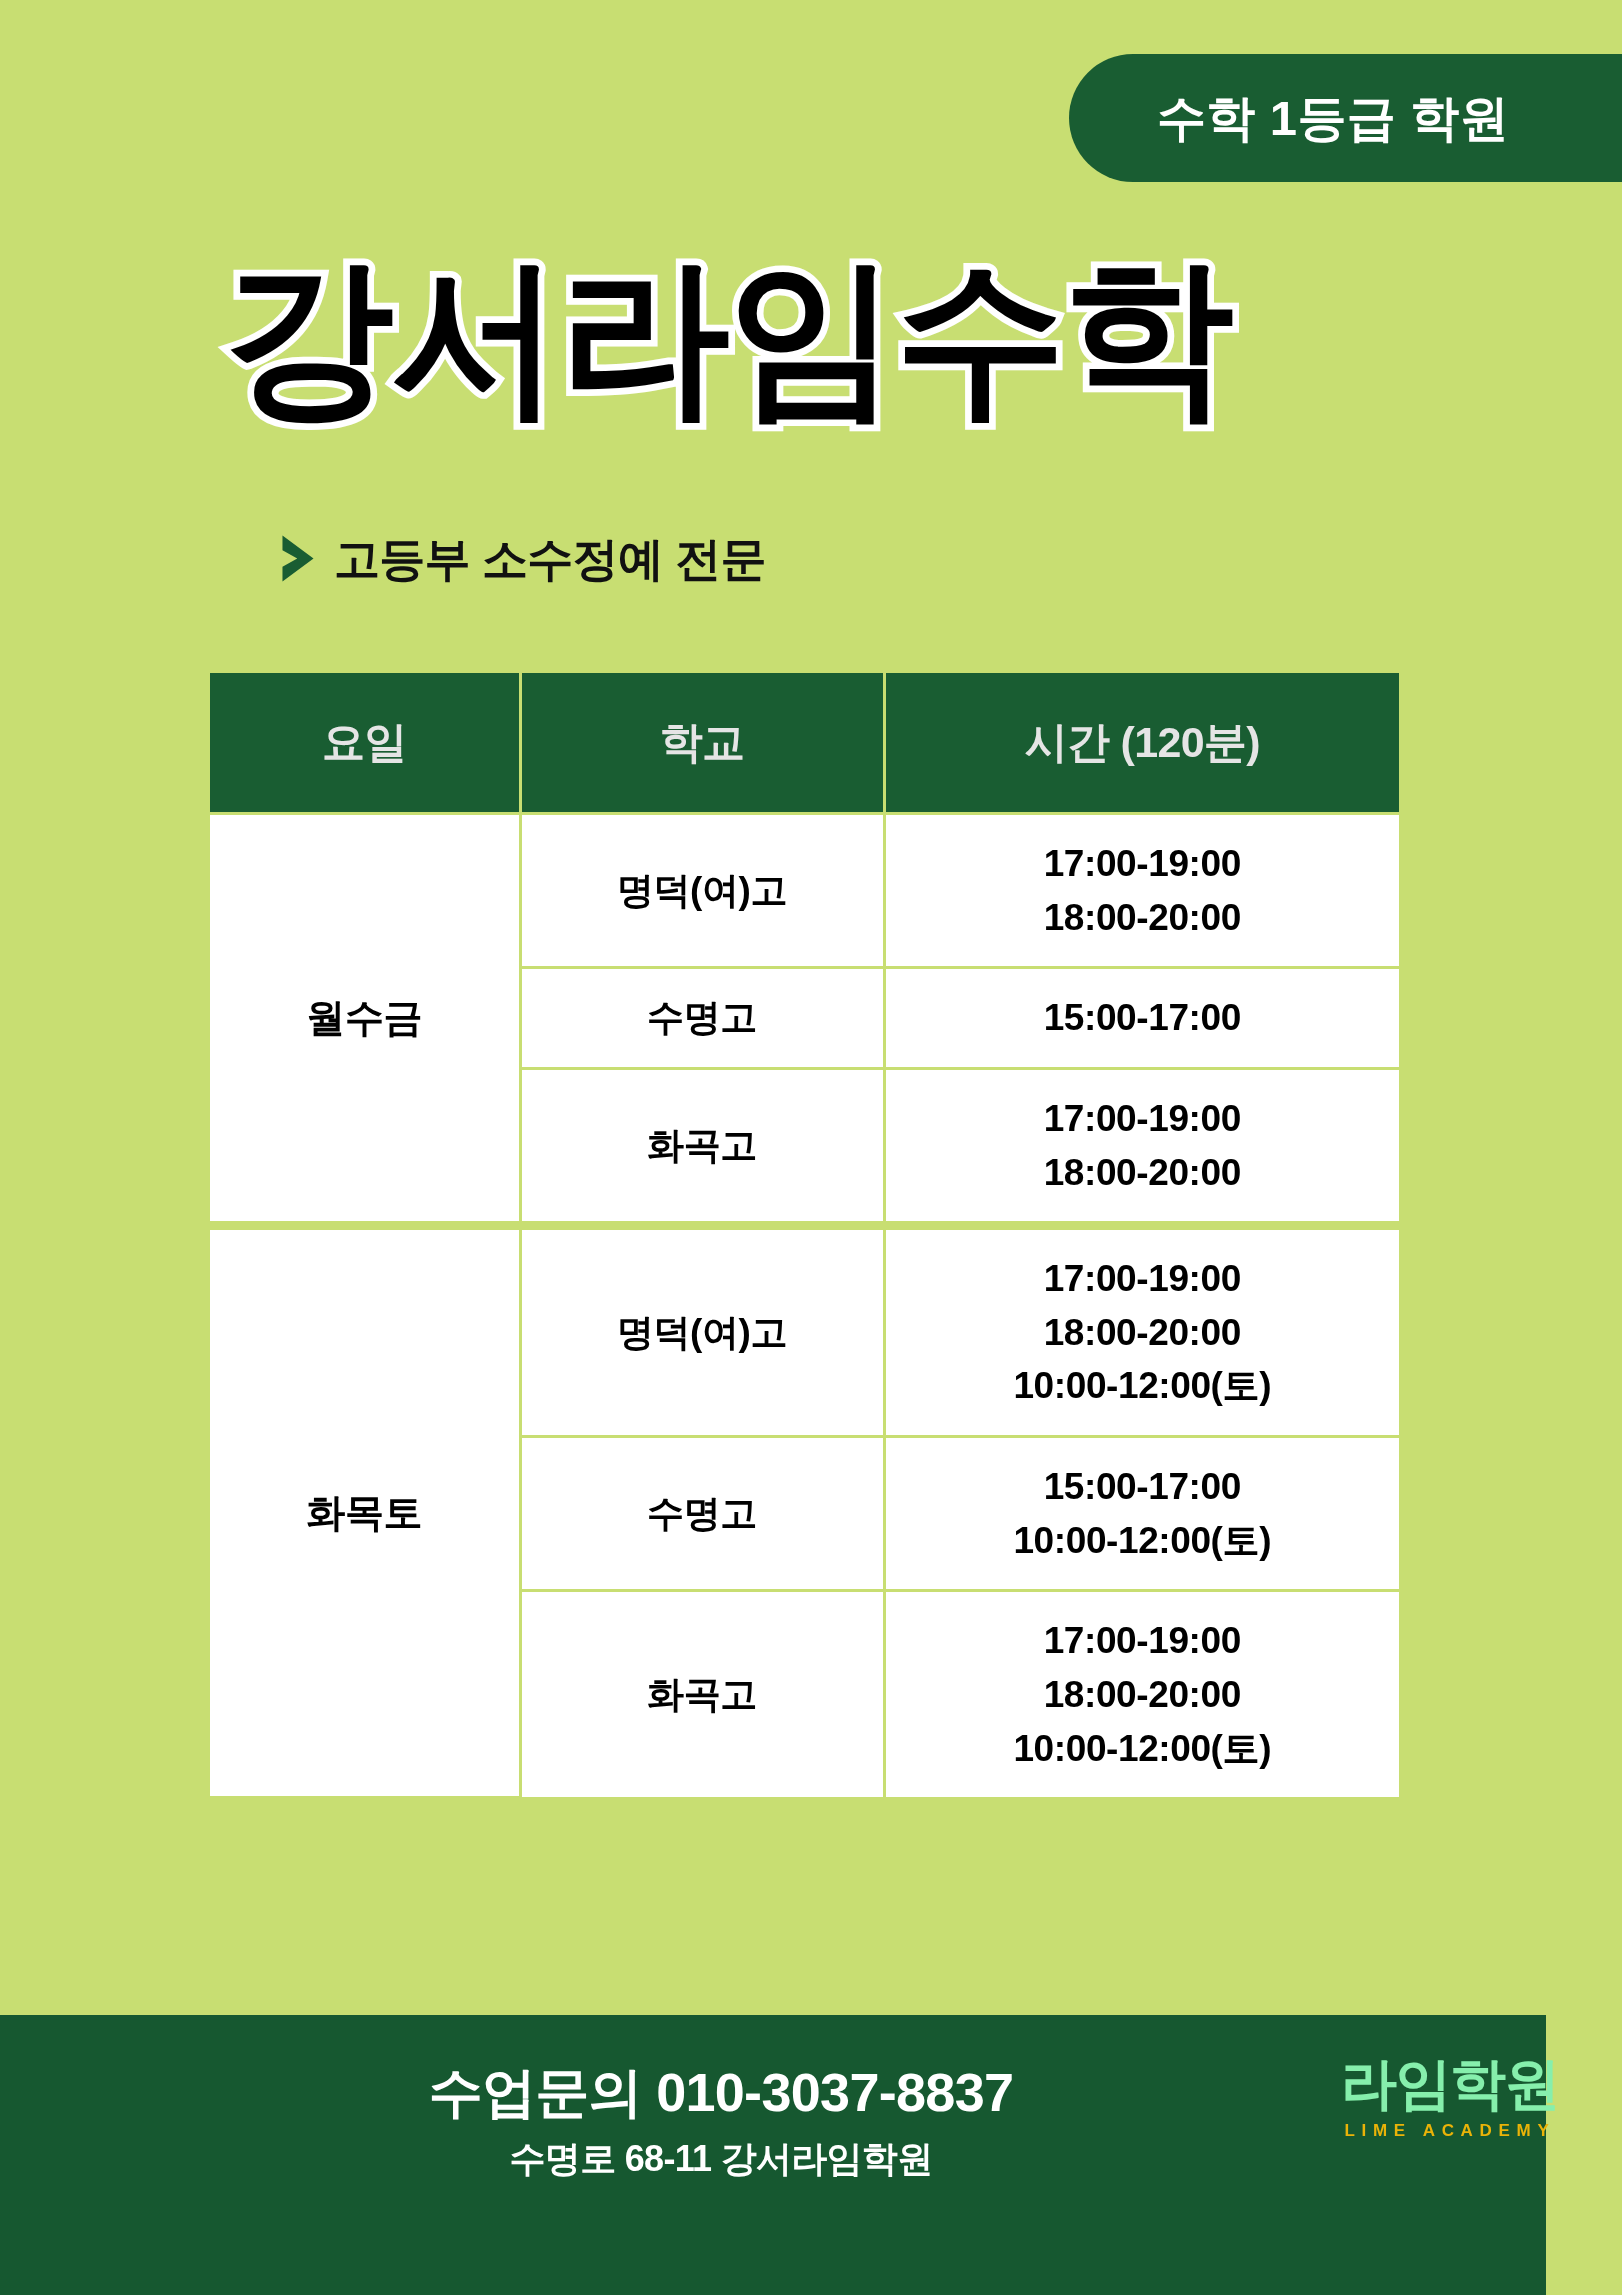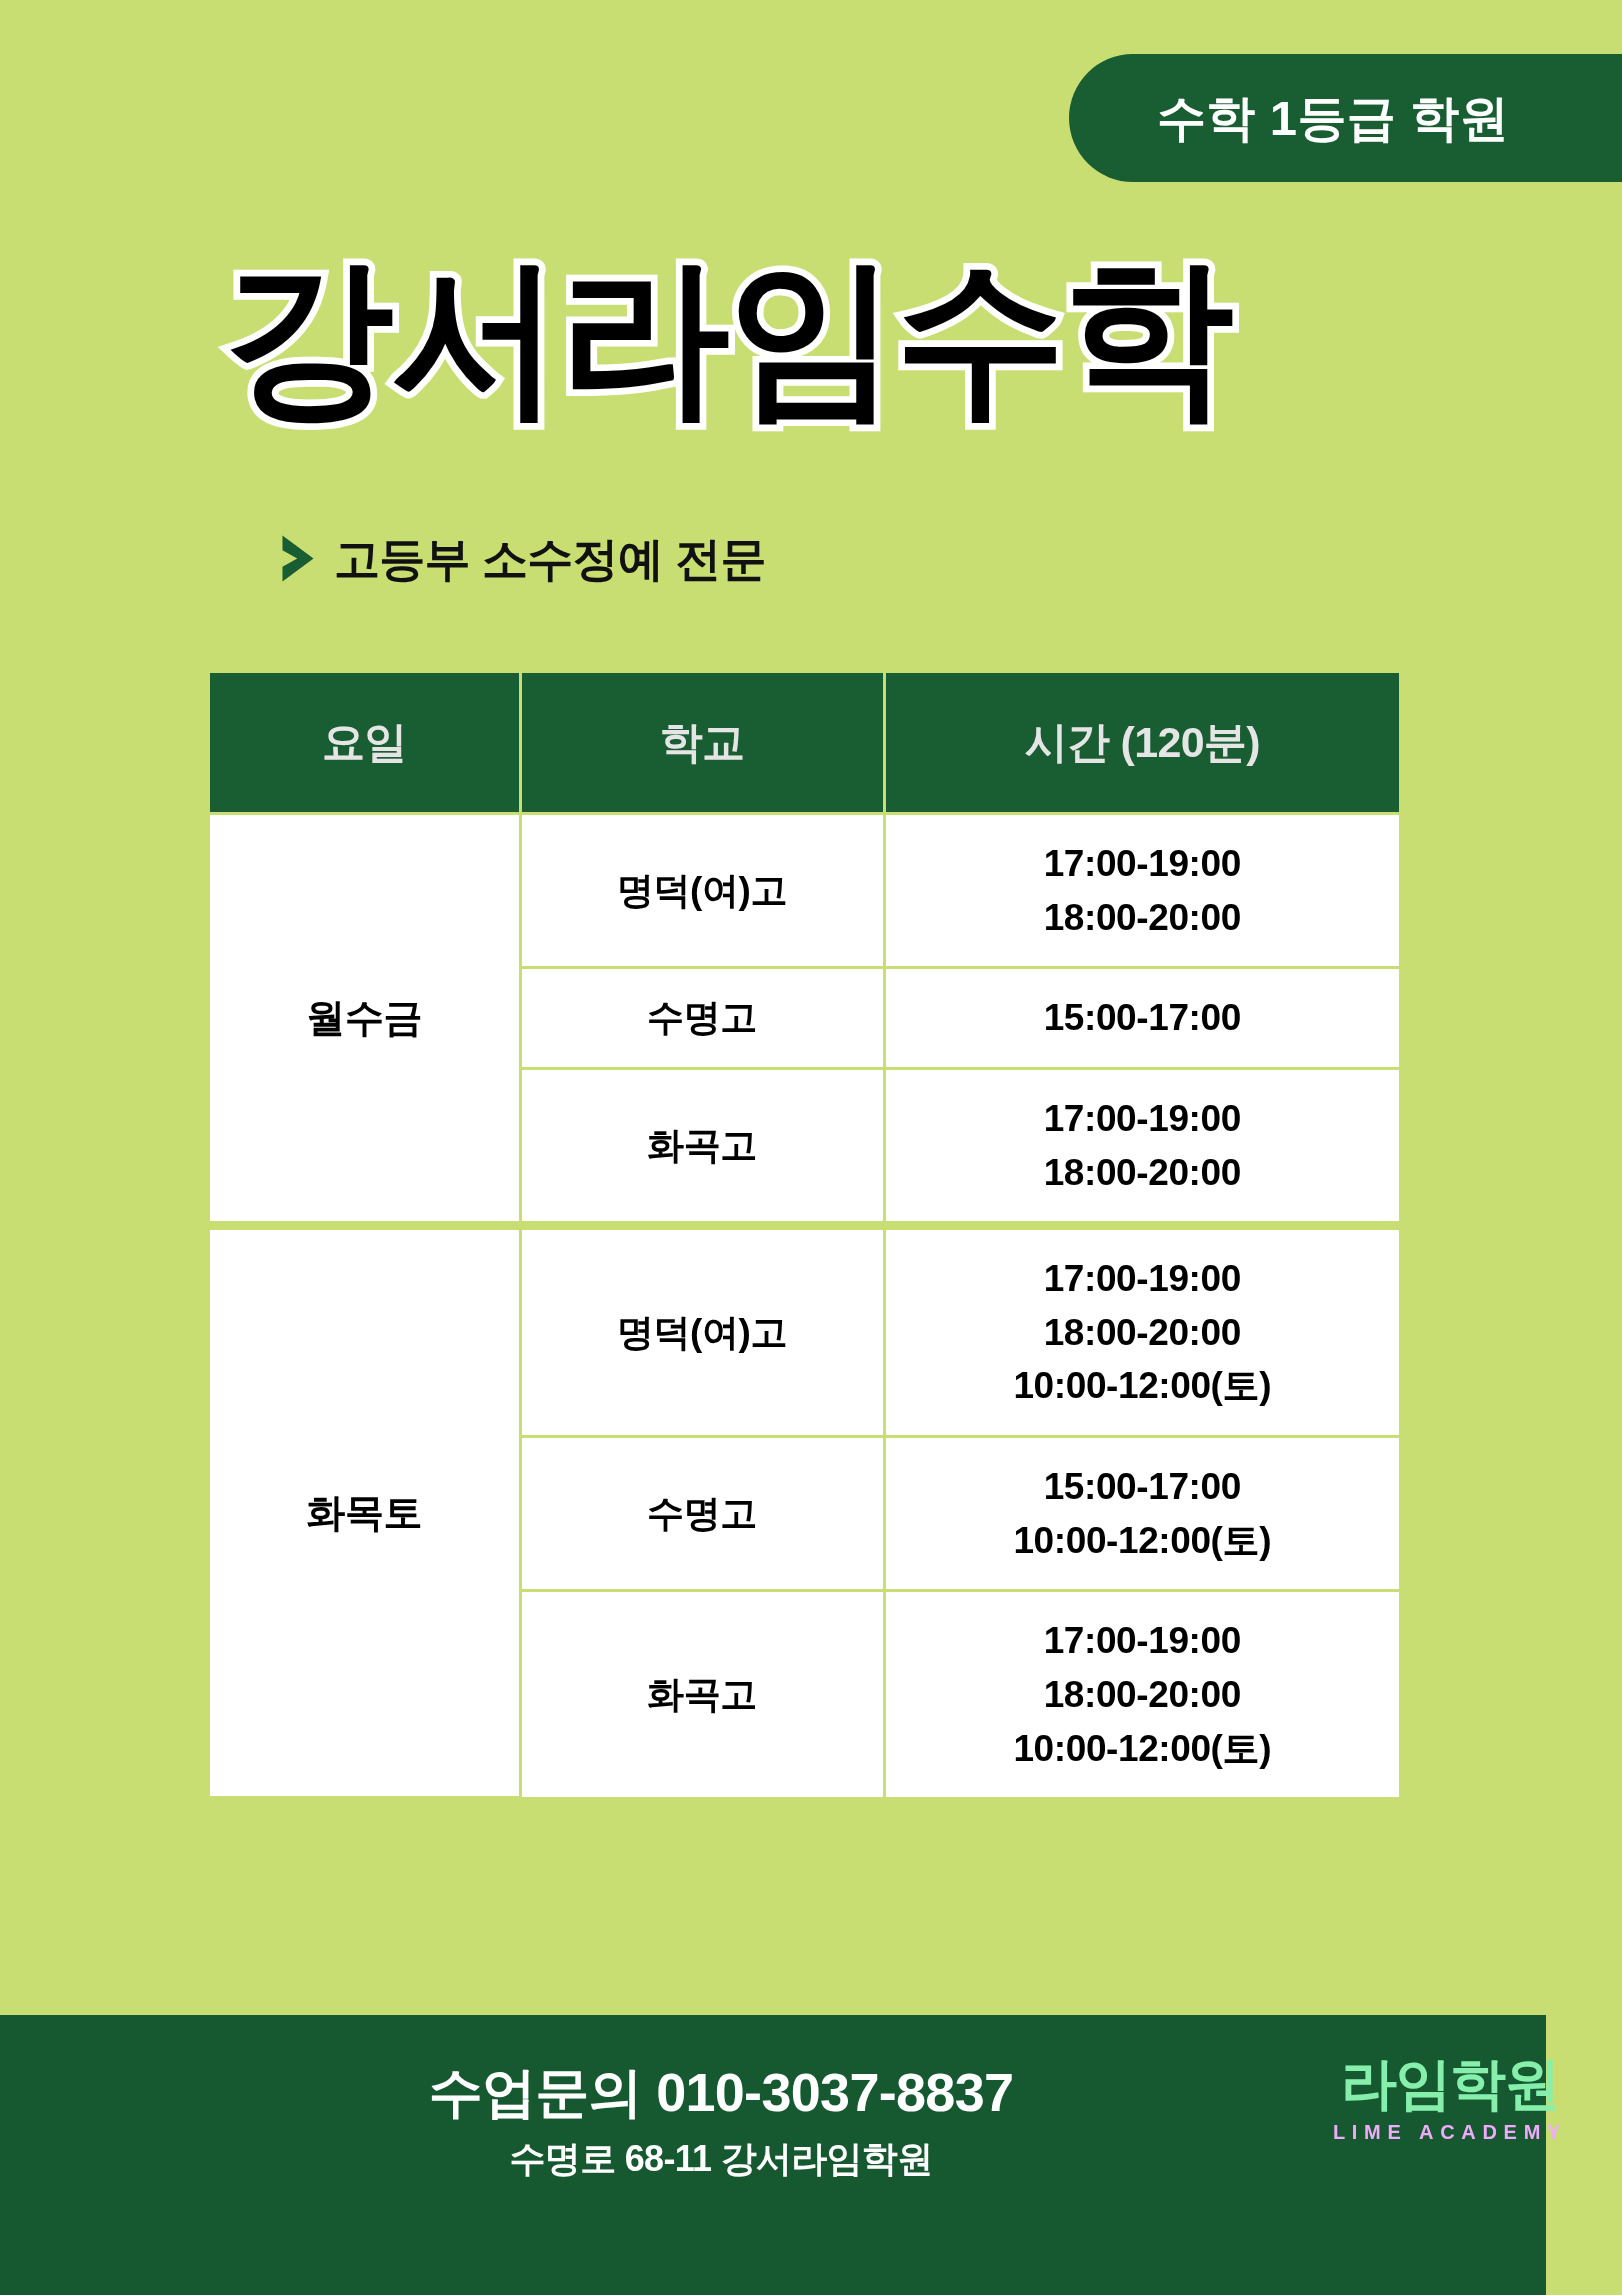--- a/index.html
+++ b/index.html
@@ -197,23 +197,23 @@
     margin-top: 4.5px;
     font-size: 56px;
     font-weight: 700;
     color: #86efac;
     letter-spacing: -1.5px;
     line-height: 1;
     white-space: nowrap;
   }
   .logo-en {
     margin-top: 10.4px;
-    font-size: 20px;
-    font-weight: 700;
-    color: #f0abfc;
+    font-size: 17px;
+    font-weight: 700;
+    color: #eab308;
     letter-spacing: 6.7px;
     line-height: 1;
     white-space: nowrap;
   }
 </style>
 </head>
 <body>
 
 <div id="poster">
 

